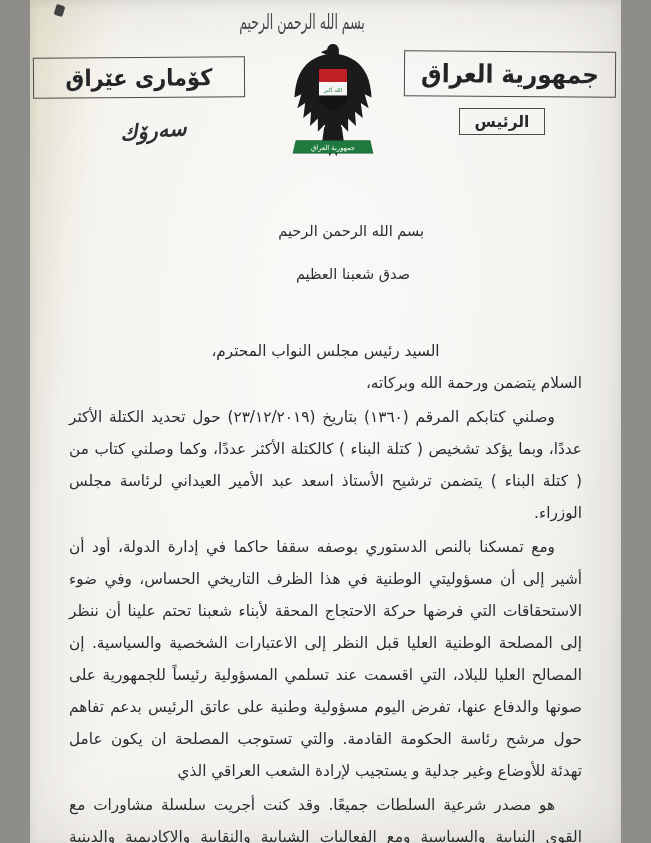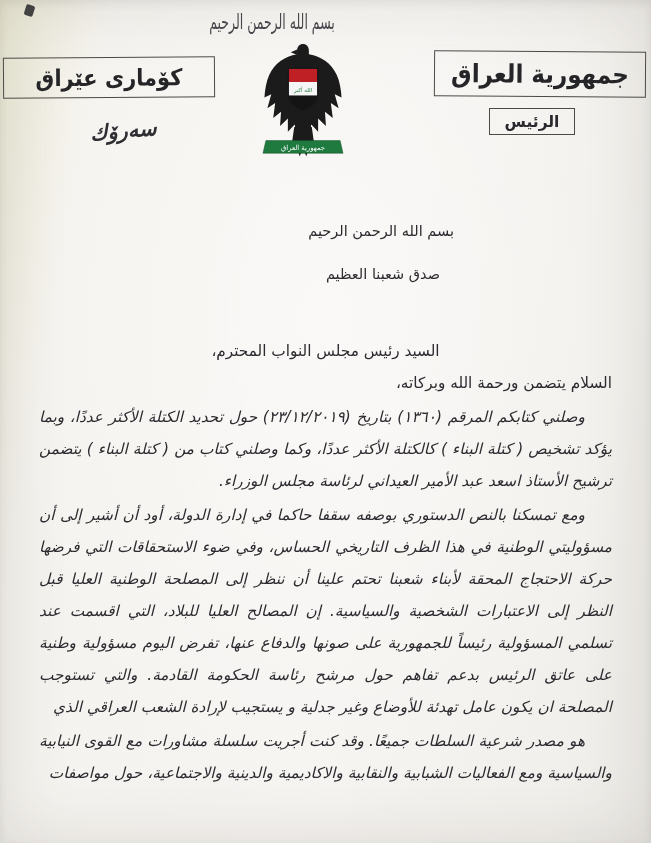--- a/index.html
+++ b/index.html
@@ -1,19 +1,19 @@
 <!DOCTYPE html>
 <html lang="ar" dir="rtl"><head>
 <meta charset="utf-8">
 <style>
   *{box-sizing:border-box;}
   html,body{margin:0;padding:0;}
   body{background:#8f8d89;display:flex;justify-content:center;align-items:flex-start;}
   .page{
-    position:relative;width:651px;height:843px;overflow:hidden;direction:rtl;
+    position:relative;width:591px;height:843px;overflow:hidden;direction:rtl;
     font-family:"DejaVu Sans",sans-serif;color:#2b2b30;
     background:linear-gradient(100deg,#ecead6 0%,#f5f3ef 14%,#f6f4f1 55%,#f2f0ec 86%,#edebe7 100%);
     box-shadow:inset 0 0 70px rgba(70,62,48,.14), inset 0 3px 10px rgba(0,0,0,.07);
   }
   .page::before{
     content:"";position:absolute;inset:0;pointer-events:none;
     background:radial-gradient(ellipse at 50% 38%, rgba(255,255,255,.45), transparent 72%);
   }
   .artifact{position:absolute;top:5px;left:25px;width:9px;height:11px;background:#26262a;
     transform:rotate(18deg);border-radius:2px;opacity:.85;}
@@ -36,21 +36,21 @@
   .letter-body{
     position:absolute;top:220px;right:39px;left:39px;
     font-size:15.3px;line-height:32px;text-align:justify;color:#2b2b30;
   }
   .quote-block{margin-left:0;margin-right:158px;text-align:right;}
   .basmala{font-size:14.5px;line-height:22px;}
   .verse{font-size:16.5px;font-weight:bold;line-height:30px;margin-top:16px;}
   .sadaqa{font-size:14.5px;line-height:22px;margin-top:21px;margin-right:14px;}
   .addressee{margin-top:50px;text-align:center;}
   .greeting{text-align:right;}
-  .para{margin:2px 0 0 0;text-indent:27px;font-style:italic;}
+  .para{margin:2px 0 0 0;text-indent:27px;}
 </style>
 </head>
 <body>
 
 <div class="page">
 
   <div class="artifact"></div>
 
   <div class="tughra">بسم الله الرحمن الرحيم</div>
 

